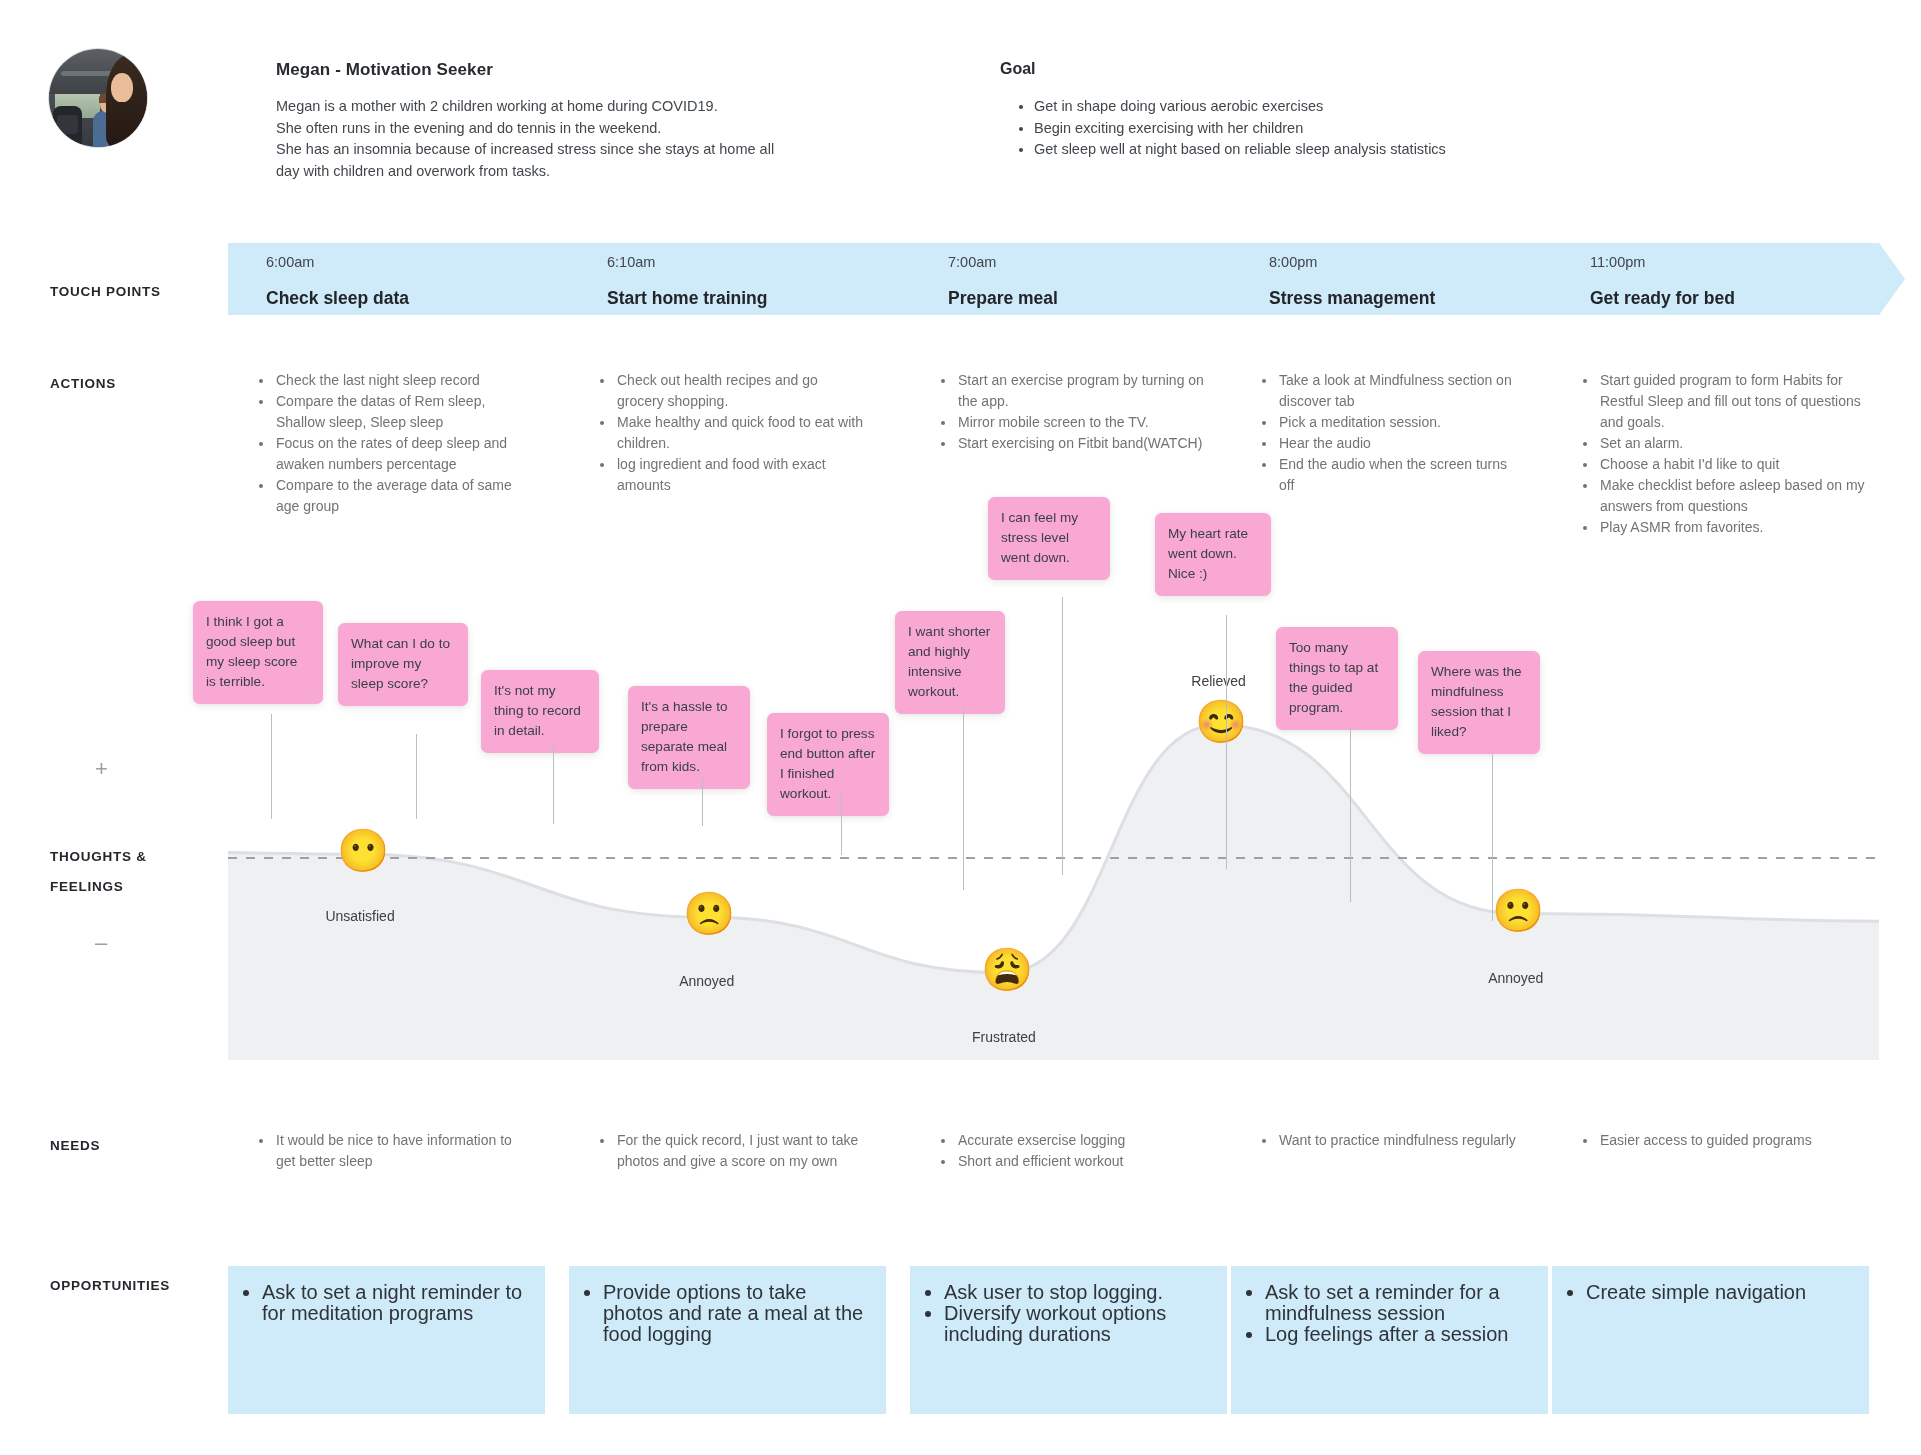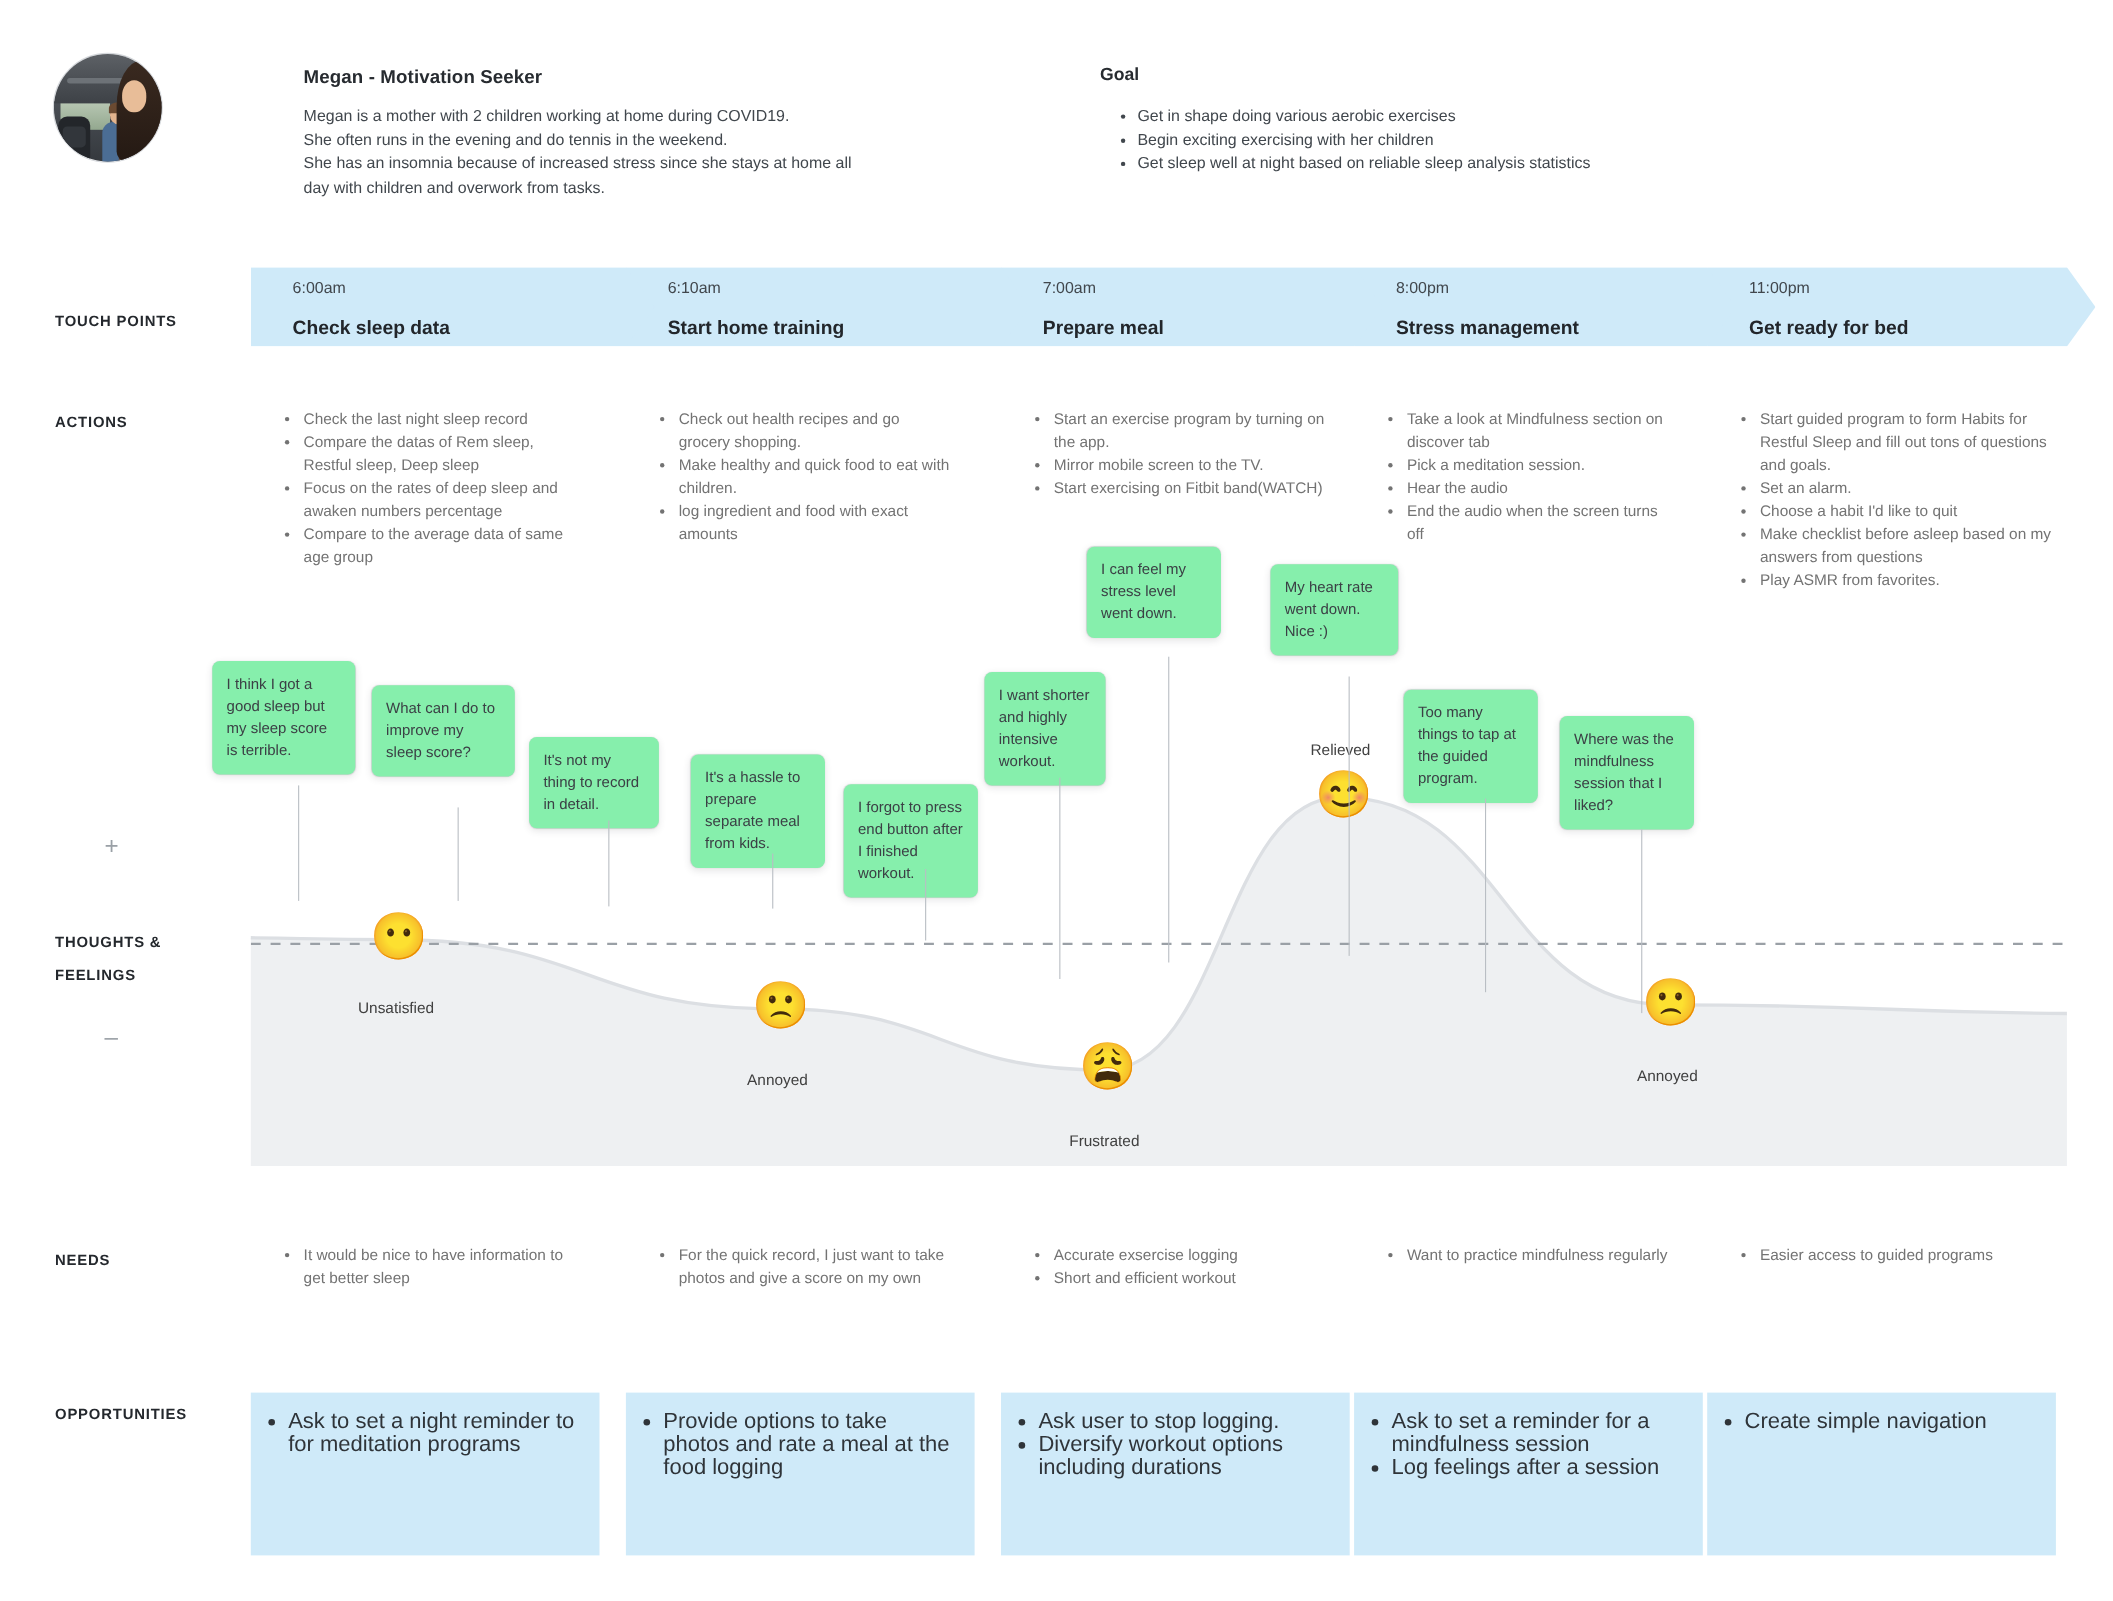--- a/index.html
+++ b/index.html
@@ -134,21 +134,21 @@
   .col-list li { margin-left: 16px; padding-left: 2px; }
 
   
   #emotion {
     position: absolute; left: 228px; top: 613px;
     width: 1651px; height: 447px;
   }
   #emotion svg { position: absolute; left: 0; top: 0; }
   .bubble {
     position: absolute;
-    background: #86efac;
+    background: #f9a8d4;
     border-radius: 7px;
     box-shadow: 0 2px 7px rgba(60,64,72,.13), 0 0 1px rgba(60,64,72,.18);
     padding: 11px 13px 12px 13px;
     font-size: 13.6px; line-height: 20px; color: #3b4045;
   }
   .stem {
     position: absolute; width: 1px; background: #b9bec4;
   }
   .face {
     position: absolute; width: 46px; height: 46px;
@@ -230,21 +230,21 @@
       </div>
       <div class="tp chev" style="left: 1324px; width: 353px; z-index: 6;">
         <div class="tp-time">11:00pm</div>
         <div class="tp-title">Get ready for bed</div>
       </div>
     </div>
 
 <div id="actions-row">
       <ul class="col-list" style="left: 258px; top: 370px; width: 265px;">
         <li>Check the last night sleep record</li>
-        <li>Compare the datas of Rem sleep, Restful sleep, Deep sleep</li>
+        <li>Compare the datas of Rem sleep, Shallow sleep, Sleep sleep</li>
         <li>Focus on the rates of deep sleep and awaken numbers percentage</li>
         <li>Compare to the average data of same age group</li>
       </ul>
       <ul class="col-list" style="left: 599px; top: 370px; width: 265px;">
         <li>Check out health recipes and go grocery shopping.</li>
         <li>Make healthy and quick food to eat with children.</li>
         <li>log ingredient and food with exact amounts</li>
       </ul>
       <ul class="col-list" style="left: 940px; top: 370px; width: 265px;">
         <li>Start an exercise program by turning on the app.</li>

